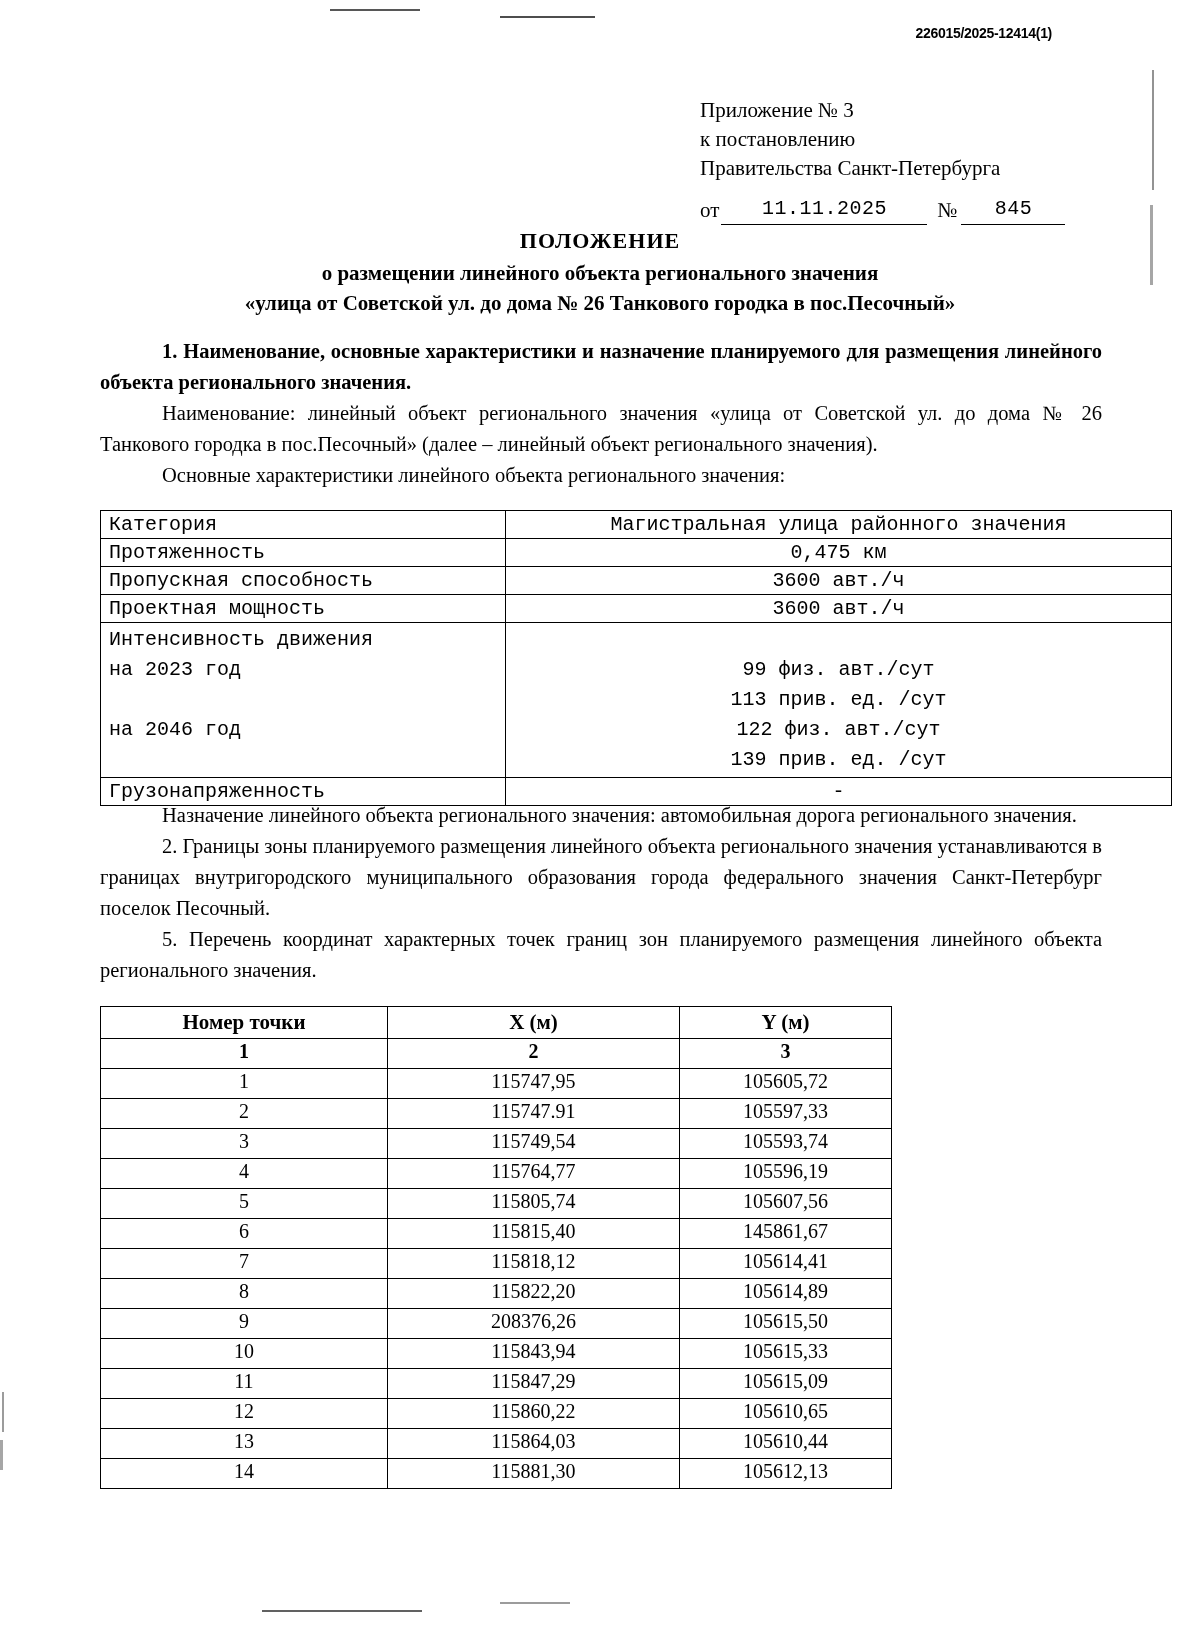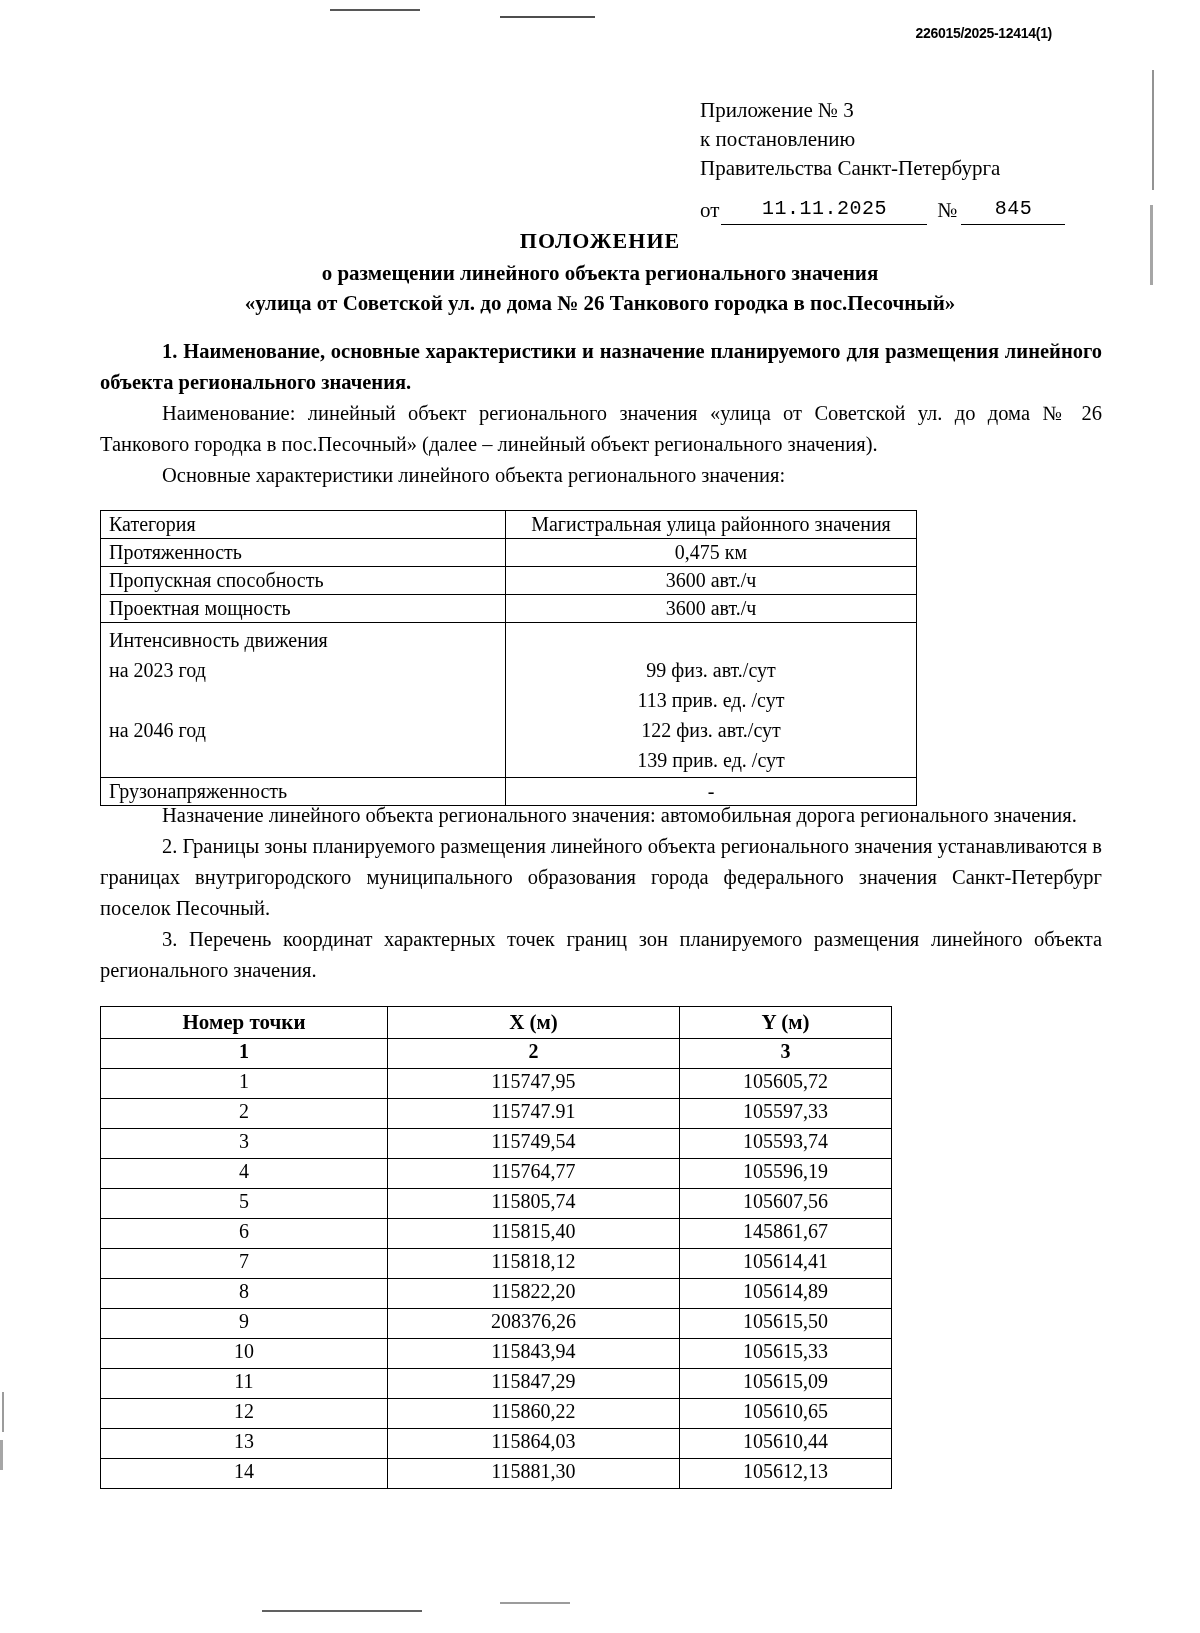--- a/index.html
+++ b/index.html
@@ -116,22 +116,23 @@
   table td, table th {
     border: 1.6px solid #000;
     padding: 2px 6px;
     font-weight: normal;
     vertical-align: top;
   }
 
   .char-table-wrap {
     position: absolute;
     left: 100px;
-    width: 817px;
+    width: 1072px;
     top: 510px;
+    font-family: Liberation Mono, monospace;
   }
   .char-table td.k { width: 390px; text-align: left; padding-left: 8px; }
   .char-table td.v { text-align: center; }
   .char-table td.tall { height: 130px; }
   .char-table .multi { line-height: 30px; }
   .char-table .k-multi { line-height: 30px; }
   .char-table .k-gap { display: block; height: 30px; }
 
   .coord-table-wrap {
     position: absolute;
@@ -233,21 +234,21 @@
           <td class="k">Грузонапряженность</td>
           <td class="v">-</td>
         </tr>
       </tbody>
     </table>
   </div>
 
   <div class="sec2">
     <p>Назначение линейного объекта регионального значения: автомобильная дорога регионального значения.</p>
     <p>2. Границы зоны планируемого размещения линейного объекта регионального значения устанавливаются в границах внутригородского муниципального образования города федерального значения Санкт-Петербург поселок Песочный.</p>
-    <p>3. Перечень координат характерных точек границ зон планируемого размещения линейного объекта регионального значения.</p>
+    <p>5. Перечень координат характерных точек границ зон планируемого размещения линейного объекта регионального значения.</p>
   </div>
 
   <div class="coord-table-wrap">
     <table class="coord-table">
       <thead>
         <tr>
           <th class="c1">Номер точки</th>
           <th class="c2">X (м)</th>
           <th>Y (м)</th>
         </tr>

